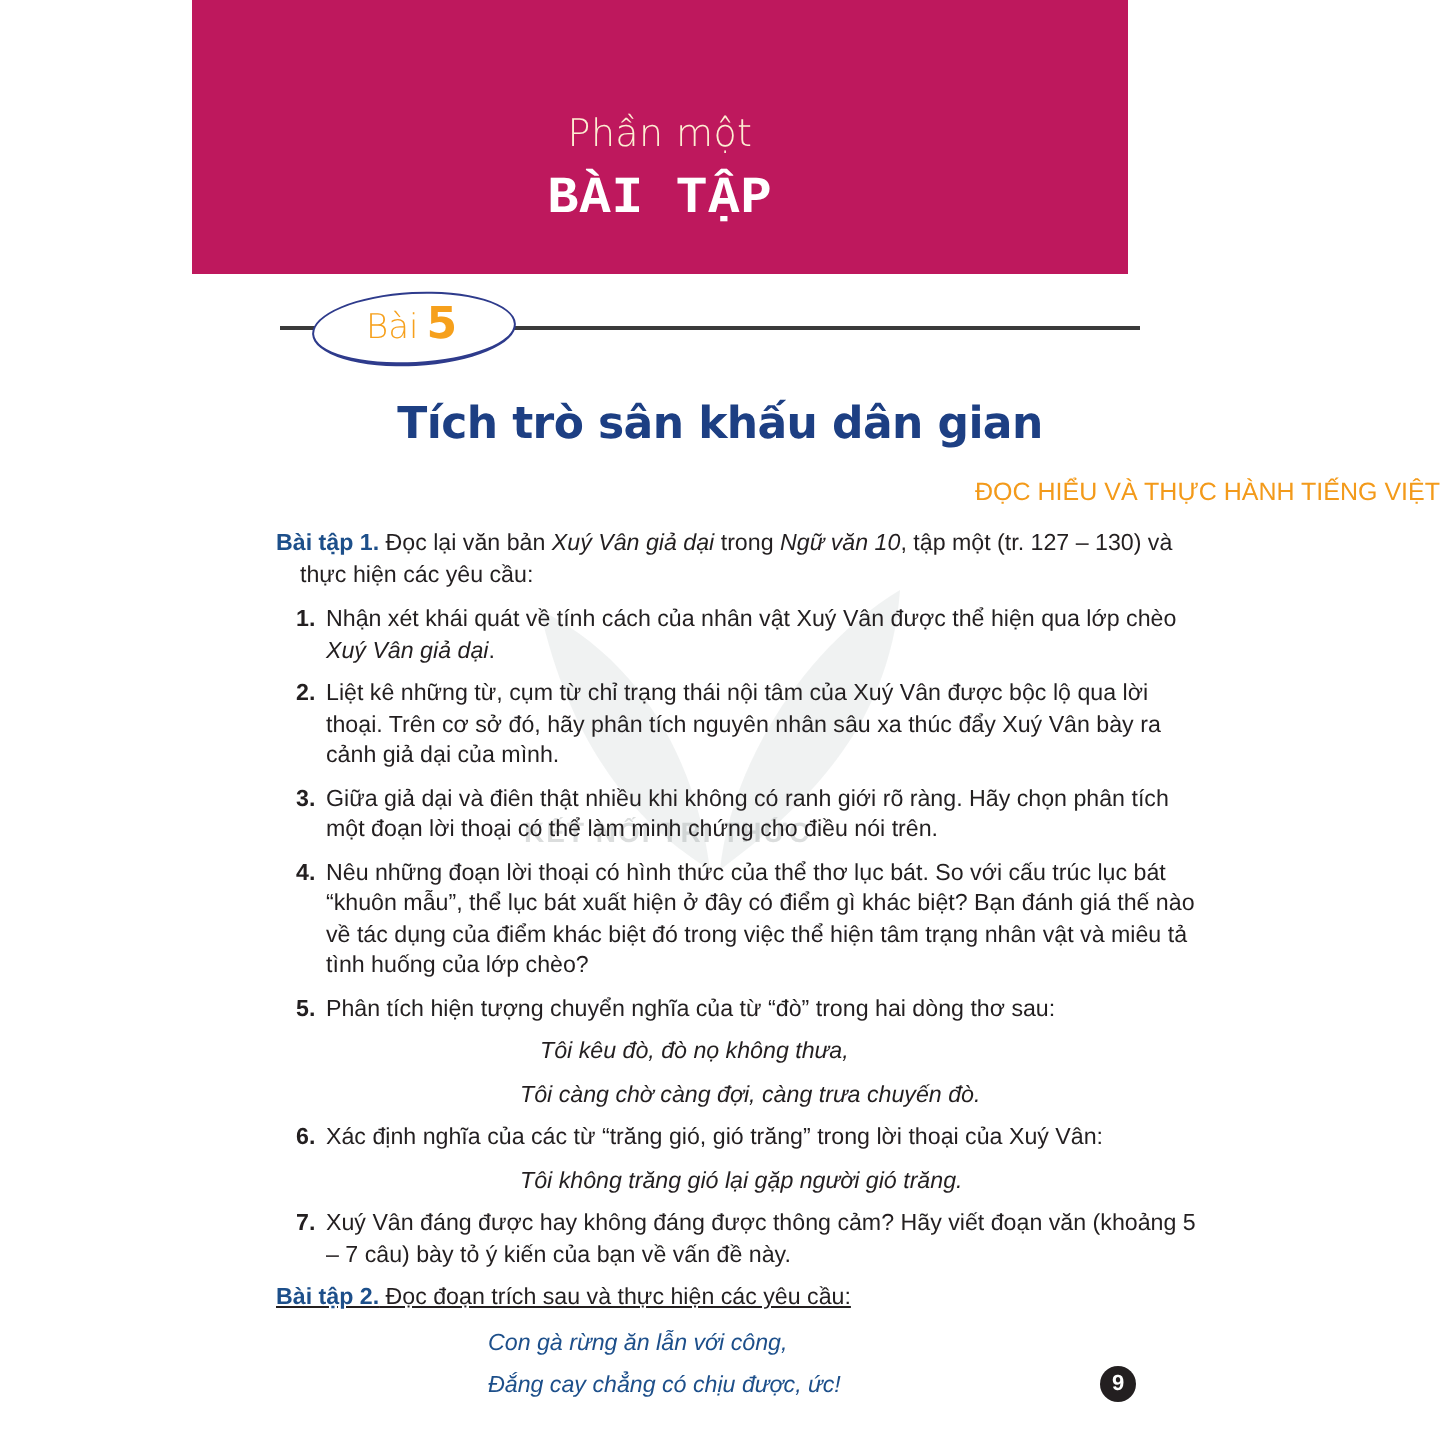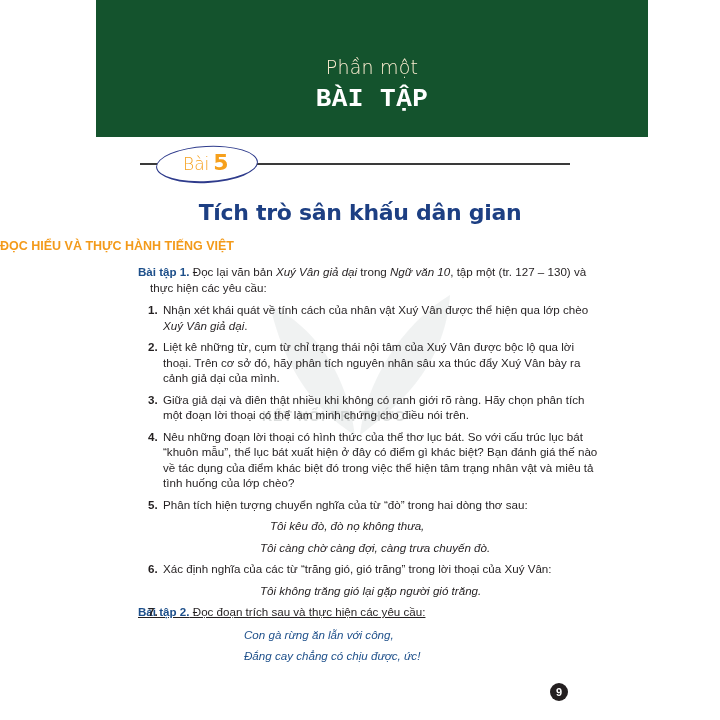--- a/index.html
+++ b/index.html
@@ -1,22 +1,22 @@
 <!DOCTYPE html>
 <html><head>
 <meta charset="utf-8">
 <style>
   html, body { margin: 0; padding: 0; }
   body {
     width: 720px; height: 720px; background: #ffffff; position: relative; overflow: hidden;
     font-family: "DejaVu Sans", "Liberation Sans", sans-serif; color: #231f20;
   }
   .banner {
-    position: absolute; left: 96px; top: 0; width: 552px; height: 137px;
-    background: #14532d;
+    position: absolute; left: 96px; top: 0; width: 468px; height: 137px;
+    background: #be185d;
   }
   .banner .part {
     position: absolute; left: 0; right: 0; top: 56px; text-align: center;
     font-family: "DejaVu Sans", sans-serif; font-weight: 300; font-size: 19px; color: #fdeed2; letter-spacing: 0.2px;
   }
   .banner .title {
     position: absolute; left: 0; right: 0; top: 84px; text-align: center;
     font-family: Liberation Mono, monospace; font-weight: bold; font-size: 26px; color: #ffffff; letter-spacing: 0.5px;
   }
   .lesson-line {
@@ -32,22 +32,22 @@
     font-family: "DejaVu Sans", sans-serif; color: #f6a01c; text-align: right;
   }
   .lesson-label .word { font-size: 17px; font-weight: 300; }
   .lesson-label .num { font-size: 22px; font-weight: bold; margin-left: 4px; }
   .lesson-title {
     position: absolute; left: 0; right: 0; top: 200px; text-align: center;
     font-family: "DejaVu Sans", sans-serif; font-weight: bold; font-size: 22px; color: #1d3f83;
     letter-spacing: -0.3px;
   }
   .section-title {
-    position: absolute; left: 0; right: 0; top: 239px; text-align: left;
-    font-family: "Liberation Sans", sans-serif; font-weight: bold; font-size: 12.5px; color: #f39a1a;
+    position: absolute; left: 0; right: 0; top: 239px; text-align: right;
+    font-family: "Liberation Sans", sans-serif; font-weight: normal; font-size: 12.5px; color: #f39a1a;
   }
   .content {
     position: absolute; left: 138px; top: 264px; width: 460px;
     font-family: "Liberation Sans", sans-serif; font-size: 11.6px; line-height: 15.5px; color: #231f20;
   }
   .ex-head { margin: 0 0 7px 0; padding-left: 12px; text-indent: -12px; }
   .ex-label { font-weight: bold; color: #1d4f8a; }
   .item { position: relative; padding-left: 15px; margin: 0 0 6px 10px; }
   .item .n { position: absolute; left: 0; top: 0; font-weight: bold; }
   .verse { font-style: italic; margin: 0 0 6px 0; }
@@ -115,21 +115,21 @@
   </div>
   <div class="verse c1">Tôi kêu đò, đò nọ không thưa,</div>
   <div class="verse c2">Tôi càng chờ càng đợi, càng trưa chuyến đò.</div>
 
   <div class="item">
     <span class="n">6.</span><span>Xác định nghĩa của các từ “trăng gió, gió trăng” trong lời thoại của Xuý Vân:</span>
   </div>
   <div class="verse c3">Tôi không trăng gió lại gặp người gió trăng.</div>
 
   <div class="item">
-    <span class="n">7.</span>
+    <span class="n">7.</span><span>Xuý Vân đáng được hay không đáng được thông cảm? Hãy viết đoạn văn (khoảng 5 – 7 câu) bày tỏ ý kiến của bạn về vấn đề này.</span>
   </div>
 
   <p class="ex-head" style="margin-top:2px;text-decoration:underline;">
     <span class="ex-label">Bài tập 2.</span><span> Đọc đoạn trích sau và thực hiện các yêu cầu:</span>
   </p>
   <div class="verse blue">Con gà rừng ăn lẫn với công,</div>
   <div class="verse blue">Đắng cay chẳng có chịu được, ức!</div>
 </div>
 
 <div class="page-num">9</div>

